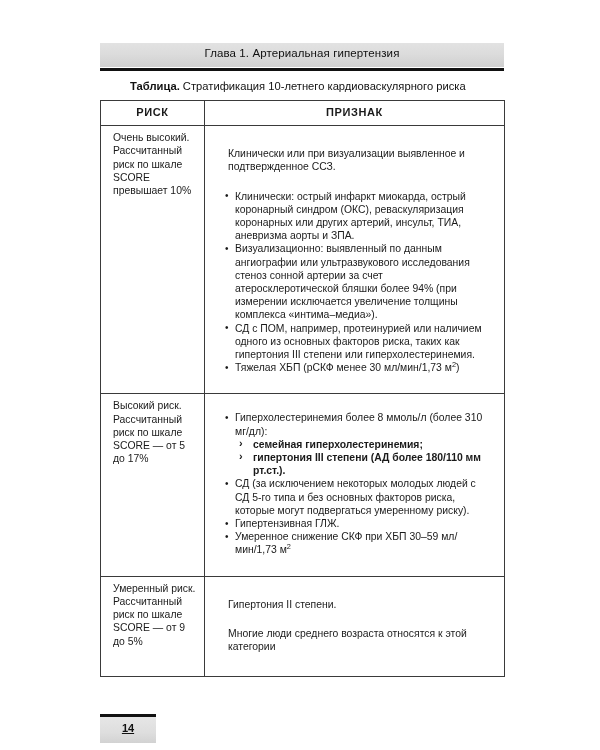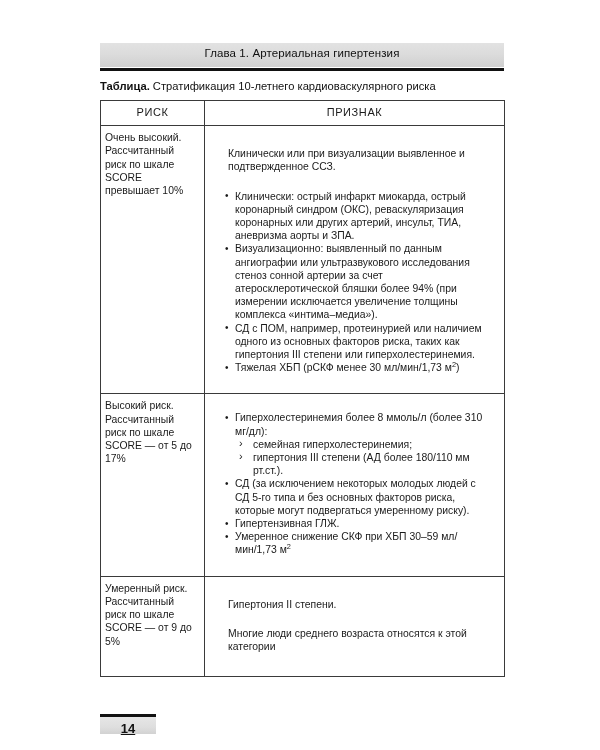--- a/index.html
+++ b/index.html
@@ -48,21 +48,21 @@
   
   .caption {
     position: absolute;
     left: 100px;
     top: 79px;
     width: 420px;
     font-size: 11.2px;
     line-height: 14px;
     color: #111;
   }
-  .caption b { font-weight: bold; }
+  .caption b { font-weight: bold; margin-left: 30px; }
 
   
   .tbl {
     position: absolute;
     left: 100px;
     top: 100px;
     width: 404px;
     border-collapse: collapse;
     table-layout: fixed;
   }
@@ -71,28 +71,28 @@
 
   .tbl th, .tbl td {
     border: 1px solid #3a3a3a;
     vertical-align: top;
     padding: 5px 6px 7px 7px;
     font-size: 10.4px;
     line-height: 13.2px;
   }
   .tbl th {
     text-align: center;
-    font-weight: normal;
+    font-weight: bold;
     font-size: 11px;
     letter-spacing: .6px;
     padding: 5px 4px 6px;
     vertical-align: middle;
   }
 
-  .tbl td.risk { padding-left: 4px; }
+  .tbl td.risk { padding-left: 12px; }
 
   
   ul.b {
     list-style: none;
     margin: 12px;
     padding: 0;
   }
   ul.b > li {
     position: relative;
     padding-left: 11px;
@@ -106,20 +106,21 @@
     font-size: 10px;
   }
   ul.sub {
     list-style: none;
     margin: 0;
     padding: 0;
   }
   ul.sub > li {
     position: relative;
     padding-left: 18px;
+    font-weight: bold;
   }
   ul.sub > li::before {
     content: "\203A";
     position: absolute;
     left: 4px;
     top: -1px;
     font-size: 11px;
   }
   p.pl { margin: 16px; }
   sup { font-size: 7.4px; vertical-align: super; line-height: 0; }
@@ -130,24 +131,24 @@
     left: 100px;
     top: 714px;
     width: 56px;
   }
   .folio-rule {
     height: 3px;
     background: #111;
   }
   .folio-box {
     background: linear-gradient(to bottom, #e6e6e6 0%, #dedede 60%, #d2d2d2 100%);
-    height: 17px;
+    height: 26px;
     line-height: 23px;
     text-align: center;
-    font-size: 13px;
+    font-size: 11px;
     font-weight: bold;
     color: #111;
     text-decoration: underline;
   }
 </style>
 </head>
 <body>
 
 <div class="page">
 

